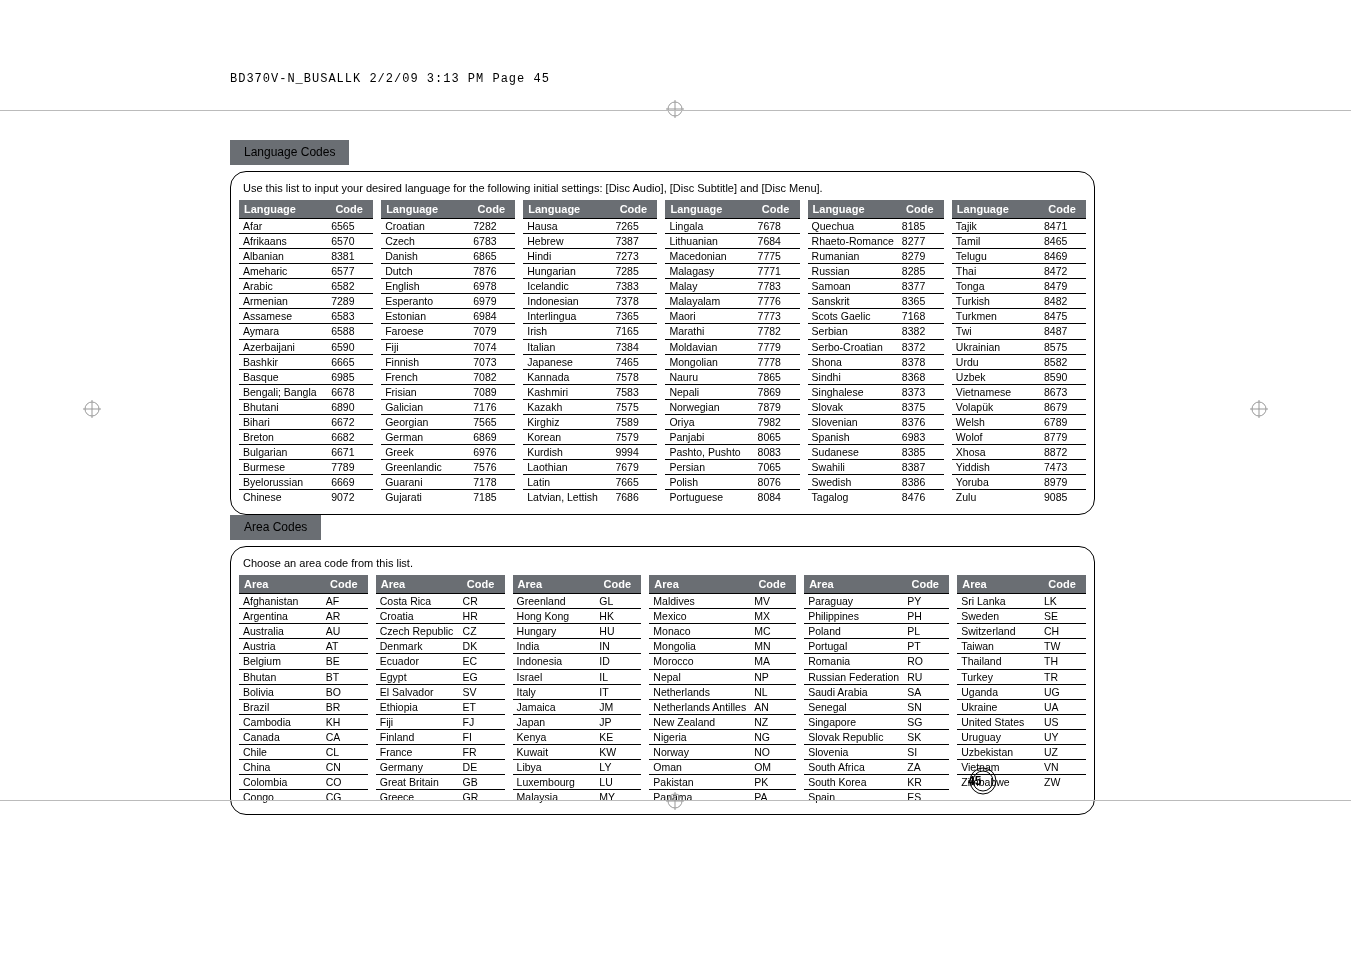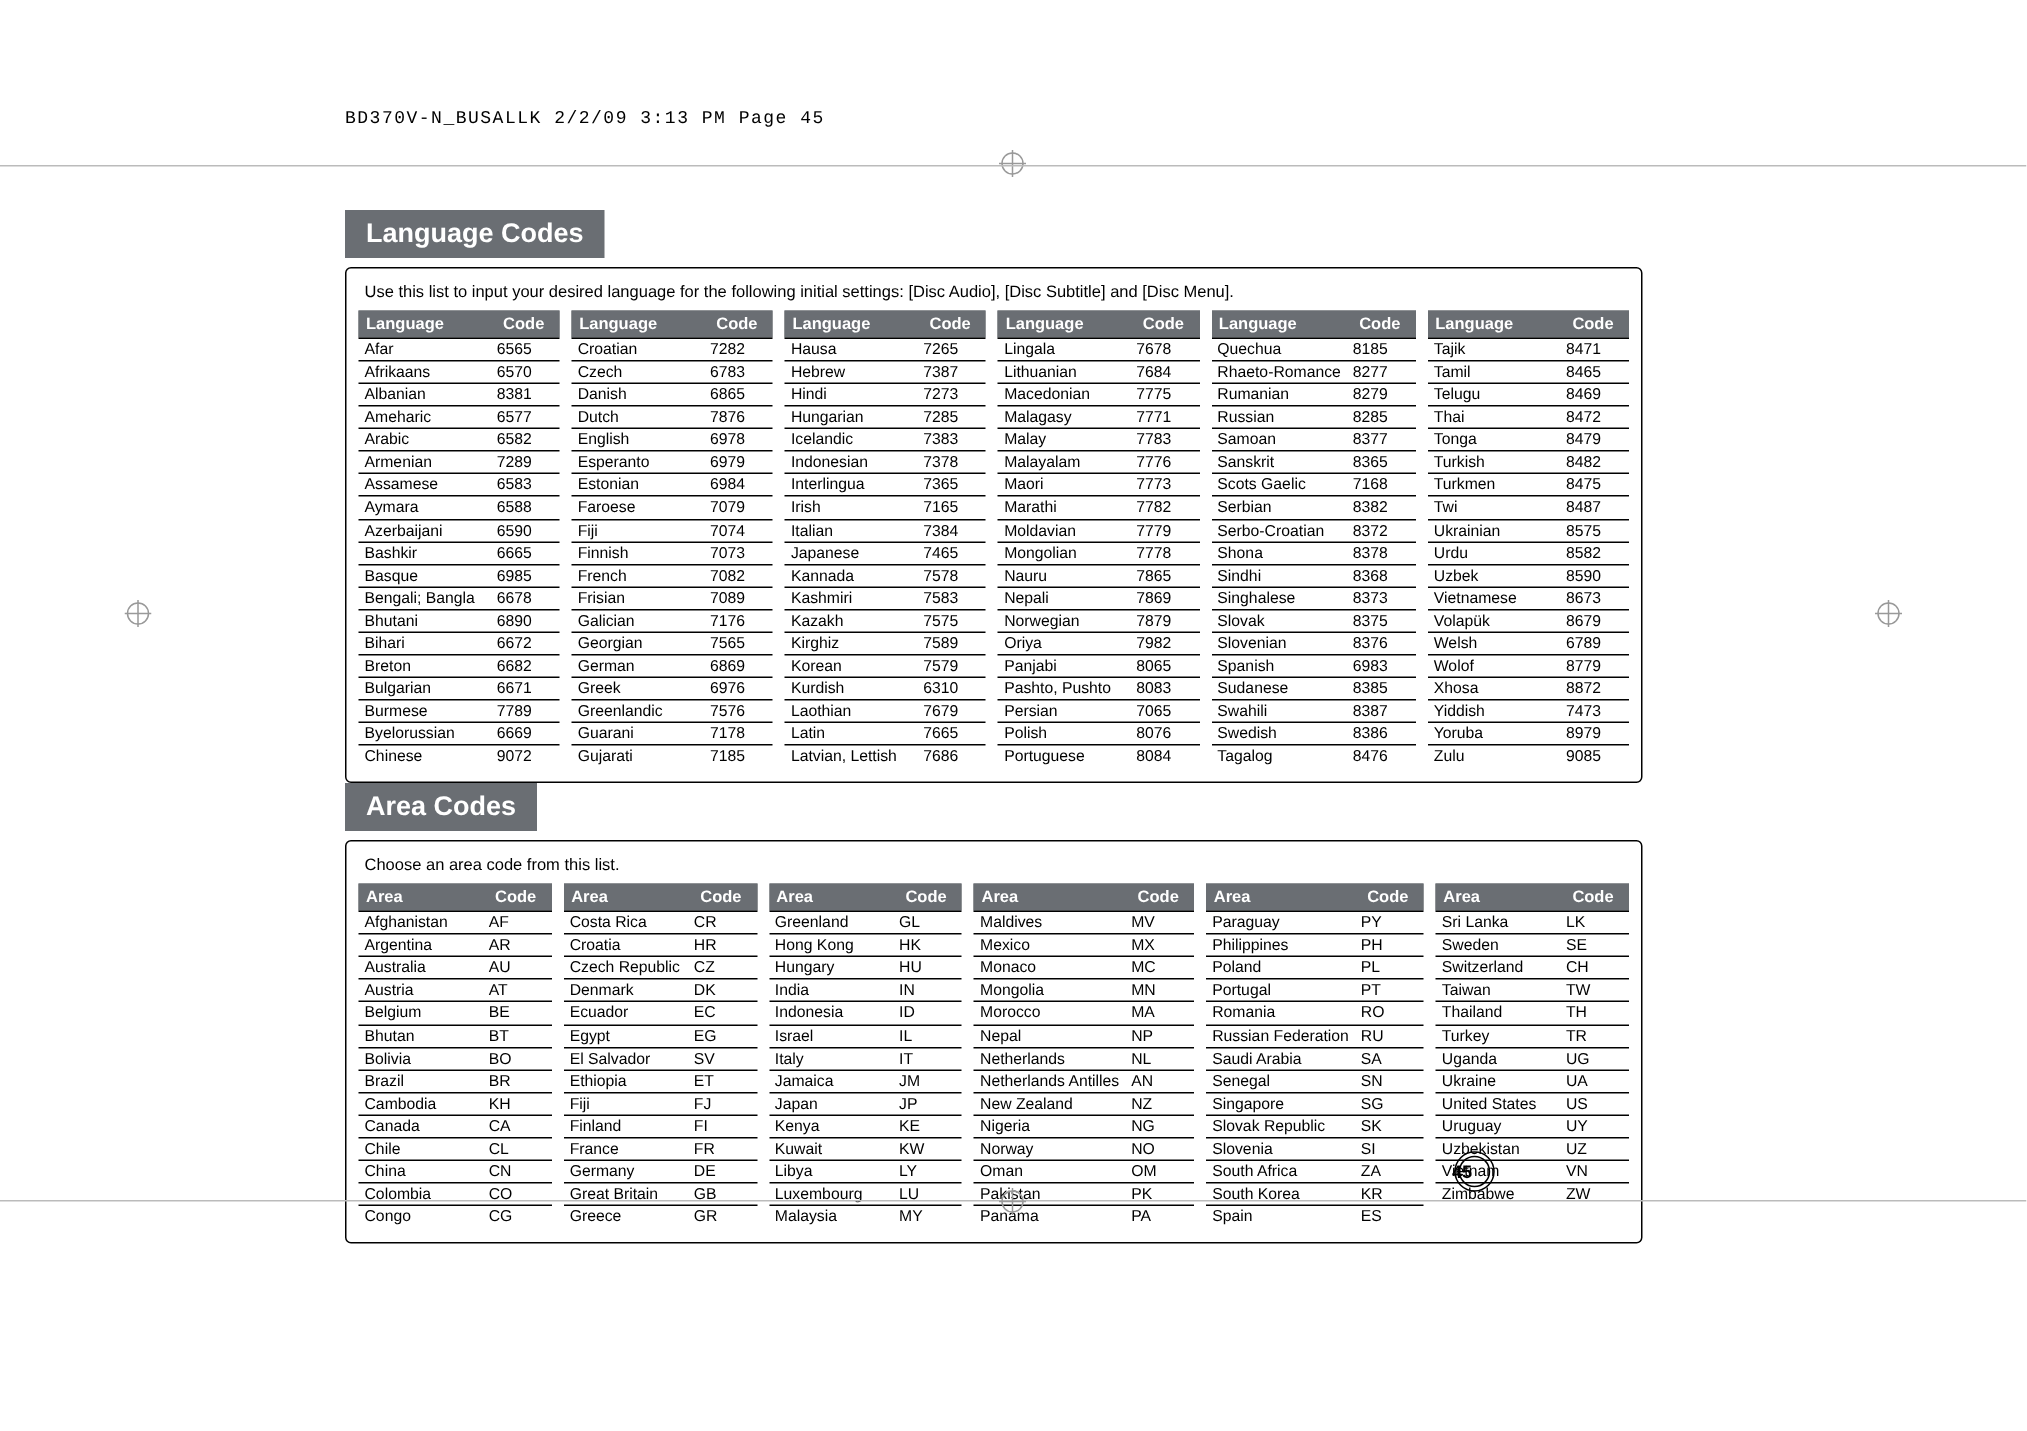--- a/index.html
+++ b/index.html
@@ -1,22 +1,22 @@
 <!DOCTYPE html>
 <html><head>
 <meta charset="utf-8">
 <style>
   html,body{margin:0;padding:0;font-family:Arial,Helvetica,sans-serif;font-size:11px;color:#000;background:#fff}
   .page{width:1080px;height:954px;position:relative}
   .printhdr{position:absolute;top:72px;left:230px;font-family:"Courier New",monospace;font-size:12px;letter-spacing:1px}
   .regmark{position:absolute;width:18px;height:18px}
   .regmark svg{width:18px;height:18px}
   .content{position:absolute;left:230px;top:140px;width:865px}
-  .tabhdr{background:#6a6e73;color:#ffffff;font-weight:bold;font-size:18px;padding:5px 14px 6px;display:inline-block;margin-bottom:0}
-  .box{border:1px solid #000;border-radius:4px;padding:8px 8px 10px;margin-top:6px}
+  .tabhdr{background:#6a6e73;color:#000000;font-weight:normal;font-size:12px;padding:5px 14px 6px;display:inline-block;margin-bottom:0}
+  .box{border:1px solid #000;border-radius:16px;padding:8px 8px 10px;margin-top:6px}
   .intro{font-size:11px;margin:2px 4px 6px}
   .tbls{display:flex;gap:8px}
   .col{flex:1 1 0;display:flex;flex-direction:column}
   .col .hdr{display:flex;background:#6a6e73;color:#fff;font-weight:bold;font-size:11px;border:1px solid #6a6e73}
   .col .hdr .c1{flex:1;padding:2px 4px}
   .col .hdr .c2{width:38px;text-align:center;padding:2px 4px}
   .col .row{display:flex;border-top:1px solid #000;font-size:10.5px;line-height:1.15}
   .col .row .c1{flex:1;padding:1px 4px;white-space:nowrap;overflow:hidden}
   .col .row .c2{width:38px;padding:1px 4px;text-align:left}
   .section2{}
@@ -286,21 +286,21 @@
               <div class="row">
                 <div class="c1">Kirghiz</div>
                 <div class="c2">7589</div>
               </div>
               <div class="row">
                 <div class="c1">Korean</div>
                 <div class="c2">7579</div>
               </div>
               <div class="row">
                 <div class="c1">Kurdish</div>
-                <div class="c2">6310</div>
+                <div class="c2">9994</div>
               </div>
               <div class="row">
                 <div class="c1">Laothian</div>
                 <div class="c2">7679</div>
               </div>
               <div class="row">
                 <div class="c1">Latin</div>
                 <div class="c2">7665</div>
               </div>
               <div class="row">

